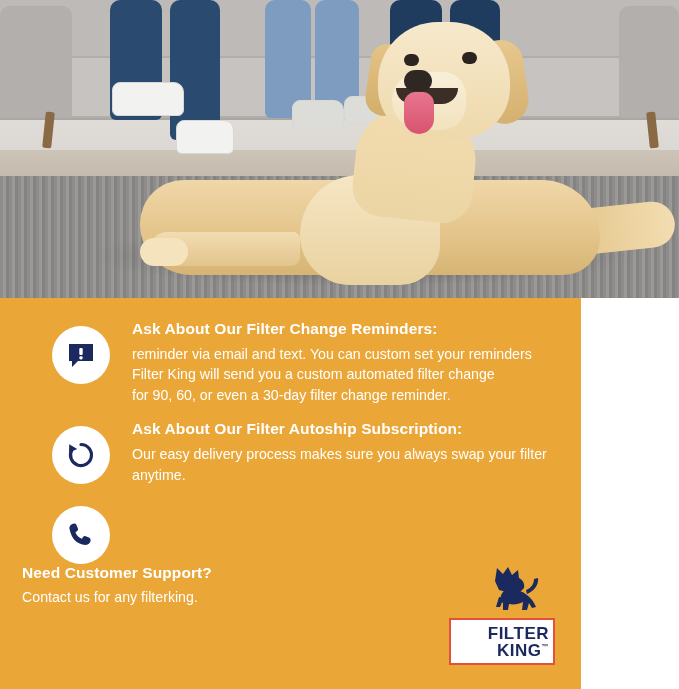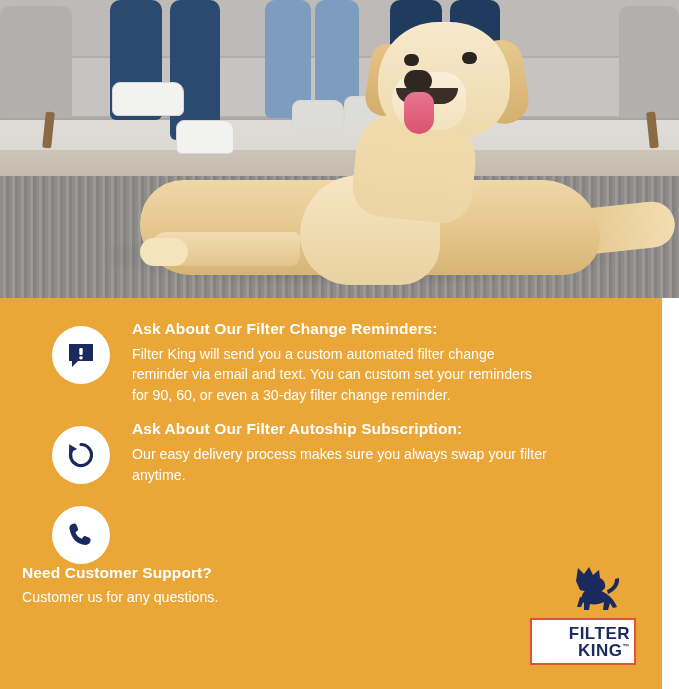--- a/index.html
+++ b/index.html
@@ -233,21 +233,21 @@
     left: 396px; top: 88px;
     width: 62px; height: 16px;
     background: #3a2e27;
     border-radius: 0 0 20px 20px;
   }
 
   
   .info {
     position: absolute;
     left: 0; top: 298px;
-    width: 662px;
+    width: 581px;
     height: 391px;
     background: #eaa636;
     box-sizing: border-box;
     padding: 22px 22px 10px 22px;
   }
   .block {
     position: relative;
     display: flex;
     align-items: flex-start;
     margin-bottom: 14px;
@@ -395,22 +395,22 @@
       <div class="icon-circle">
         <svg width="30" height="30" viewBox="0 0 30 30" aria-hidden="true">
           <path d="M3 4h24v17H12l-6 6v-6H3z" fill="#1b2a5e"></path>
           <rect x="13.3" y="8" width="3.4" height="7" rx="1.2" fill="#ffffff"></rect>
           <rect x="13.3" y="16.2" width="3.4" height="3.2" rx="1.4" fill="#ffffff"></rect>
         </svg>
       </div>
       <div class="btext">
         <p class="bhead">Ask About Our Filter Change Reminders:</p>
         <p class="bbody">
+          <span class="l">reminder via email and text. You can custom set your reminders</span>
           <span class="l">Filter King will send you a custom automated filter change</span>
-          <span class="l">reminder via email and text. You can custom set your reminders</span>
           <span class="l">for 90, 60, or even a 30-day filter change reminder.</span>
         </p>
       </div>
     </div>
 
     <div class="block">
       <div class="icon-circle">
         <svg width="30" height="30" viewBox="0 0 30 30" aria-hidden="true">
           <path d="M15 4.5a10.5 10.5 0 1 1-9.2 5.4" fill="none" stroke="#1b2a5e" stroke-width="3.2" stroke-linecap="round"></path>
           <polygon points="3.2,4.2 11.2,9.0 3.0,12.8" fill="#1b2a5e"></polygon>
@@ -426,21 +426,21 @@
     </div>
 
     <div class="block support-block">
       <div class="icon-circle">
         <svg width="28" height="28" viewBox="0 0 28 28" aria-hidden="true">
           <path d="M7.2 2.5c1.2 0 2 .6 2.4 1.7l1.3 3.3c.4 1 .1 1.9-.7 2.5l-1.4 1c-.2.2-.3.5-.2.8.9 2.4 3.2 4.8 5.7 5.8.3.1.6 0 .8-.2l1-1.4c.6-.8 1.6-1.1 2.5-.7l3.3 1.3c1.1.5 1.7 1.3 1.7 2.5 0 2.8-2.3 5-5.1 4.9C9.8 23.4 4.6 18.2 2.4 7.6 2.3 4.8 4.4 2.6 7.2 2.5z" fill="#1b2a5e"></path>
         </svg>
       </div>
       <div class="btext">
         <p class="bhead">Need Customer Support?</p>
-        <p class="bbody support-contact">Customer us for any questions.</p>
+        <p class="bbody support-contact">Contact us for any filterking.</p>
       </div>
     </div>
 
     <div class="logo">
       <div class="logo-lion">
         <svg width="96" height="52" viewBox="0 0 96 52" aria-hidden="true">
 
           <path d="M38 4 l6 6 l5 -7 l4 8 l6 -5 l1 8 c4 2 6 6 5 10 l-3 3 -10 2 -12 -3 -4 -9 z" fill="#1b2a5e"></path>
 
           <path d="M46 26 c8 -2 16 0 22 5 c4 3 7 7 9 12 l-4 1 -3 -5 -2 7 -5 0 1 -8 c-4 2 -9 3 -14 2 l-1 6 -5 0 0 -7 c-4 -3 -3 -9 2 -13 z" fill="#1b2a5e"></path>

